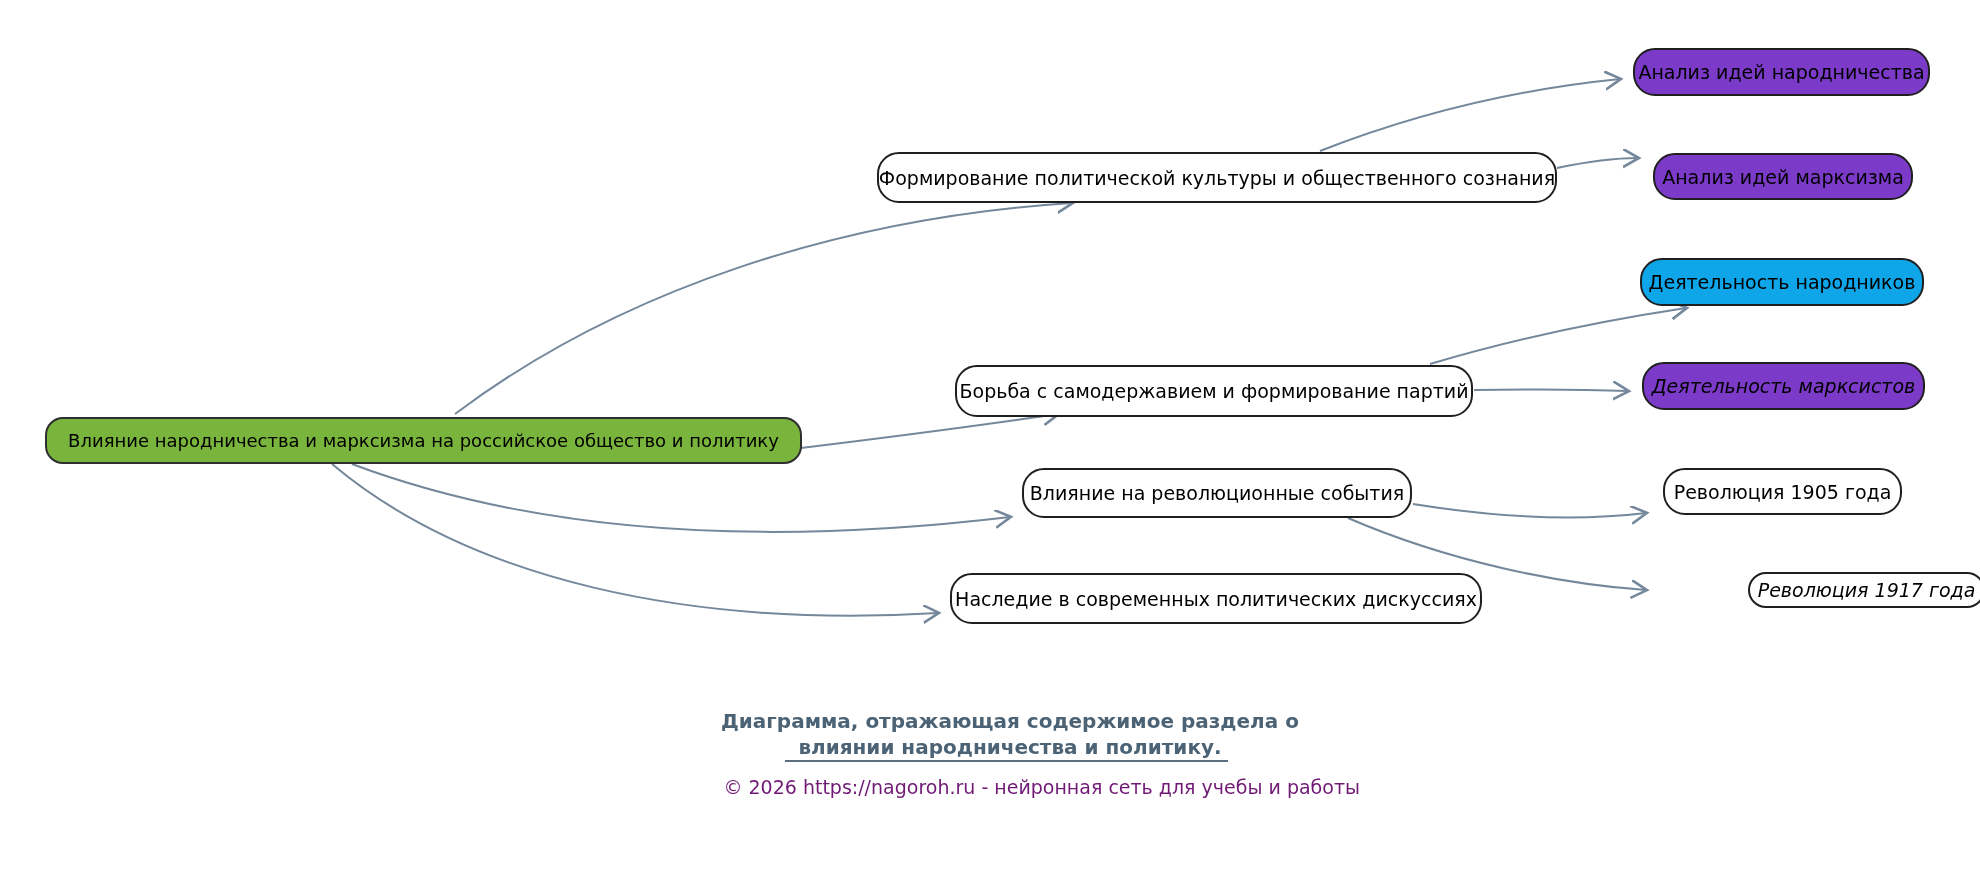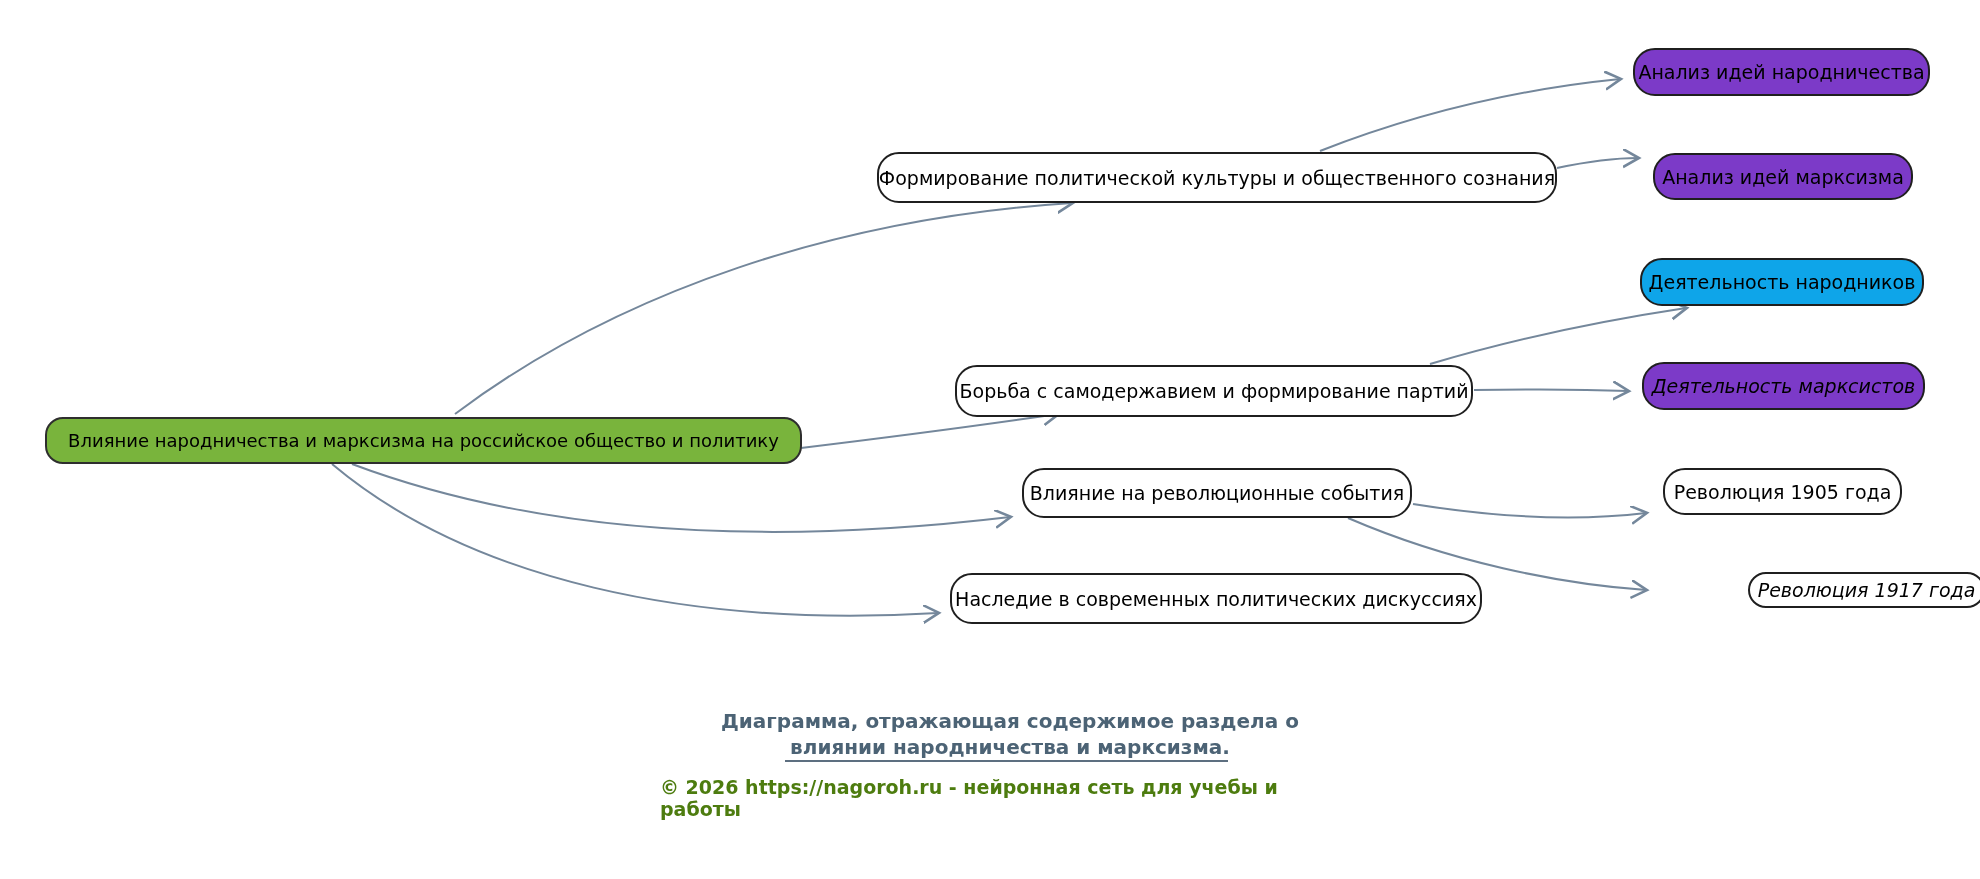--- a/index.html
+++ b/index.html
@@ -13,22 +13,22 @@
     color:#000000;font-size:19px;white-space:nowrap;padding:16px 8px;box-sizing:border-box;
   }
   .node--root{background:#79b43c;border-radius:18px;font-size:18px;border-color:#2e2e2e;}
   .node--purple{background:#7c3ac8;}
   .caption{
     position:absolute;left:710px;top:708px;width:600px;text-align:center;
     color:#4c6375;font-weight:bold;font-size:20px;line-height:26px;
   }
   .separator{position:absolute;left:785px;top:760px;width:443px;height:2px;background:#5d6f80;}
   .footer{
-    position:absolute;left:660px;top:776px;width:700px;text-align:left;
-    color:#4d7c0f;font-size:19px;font-weight:bold;
+    position:absolute;left:660px;top:776px;width:700px;text-align:right;
+    color:#701a75;font-size:19px;
   }
 </style>
 </head>
 <body>
 
 <div class="canvas">
 
   <svg class="edges" viewBox="0 0 1980 879" xmlns="http://www.w3.org/2000/svg">
     <defs>
       <marker id="arrow" markerWidth="10" markerHeight="10" refX="7.5" refY="4.5" orient="auto" markerUnits="strokeWidth">
@@ -64,20 +64,20 @@
   <div class="node node--purple" style="left: 1640px; top: 258px; width: 284px; height: 48px; background: #0ea5e9;">Деятельность народников</div>
 
   <div class="node node--purple" style="left: 1642px; top: 362px; width: 283px; height: 48px; background: rgb(124, 58, 200); font-style: italic;">Деятельность марксистов</div>
 
   <div class="node" style="left:1663px;top:468px;width:239px;height:47px;">Революция 1905 года</div>
 
   <div class="node" style="left:1748px;top:572px;width:237px;height:30px;font-style:italic;">Революция 1917 года</div>
 
   <div class="caption">
     <div>Диаграмма, отражающая содержимое раздела о</div>
-    <div>влиянии народничества и марксизма.</div>
+    <div>влиянии народничества и политику.</div>
   </div>
 
   <div class="separator"></div>
 
   <div class="footer">© 2026 https://nagoroh.ru - нейронная сеть для учебы и работы</div>
 
 </div>
 
 </body></html>

